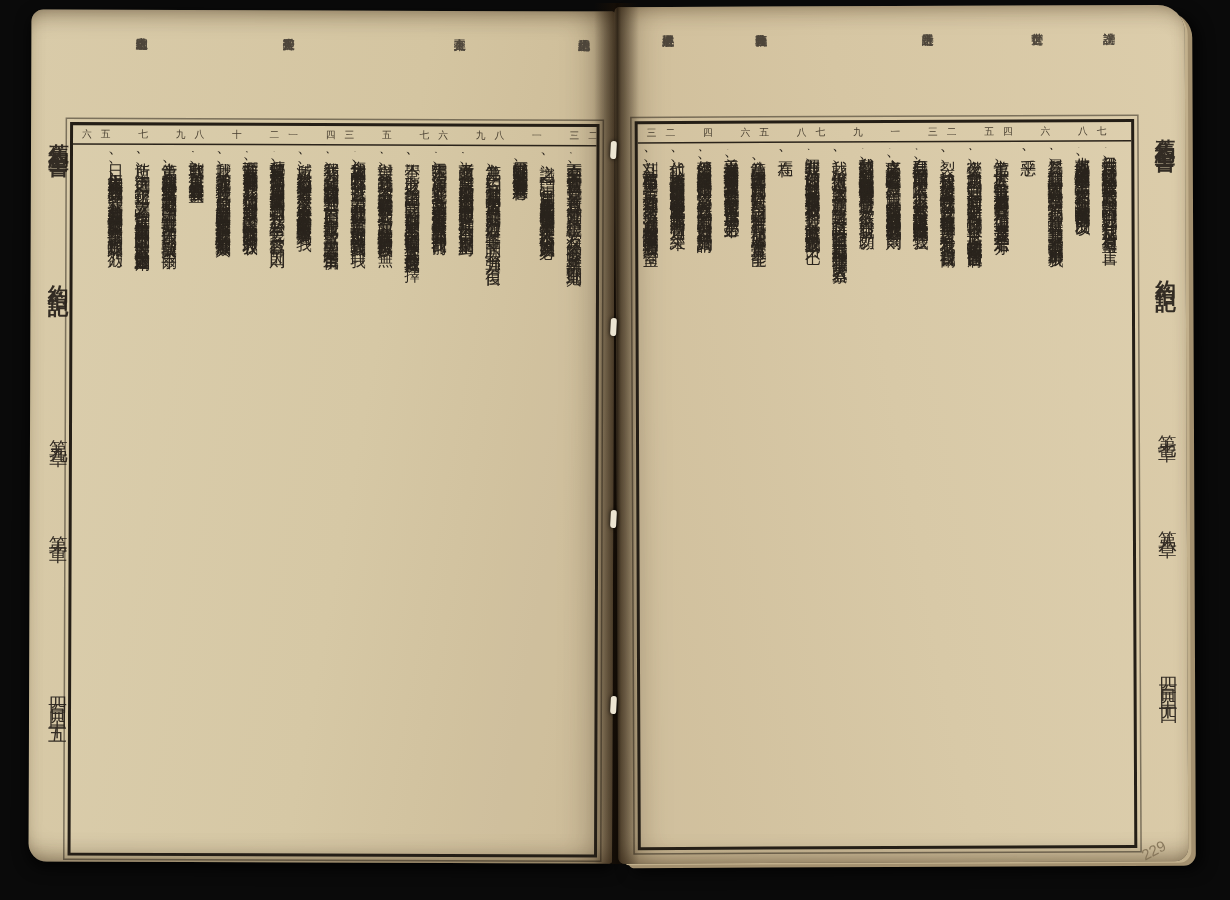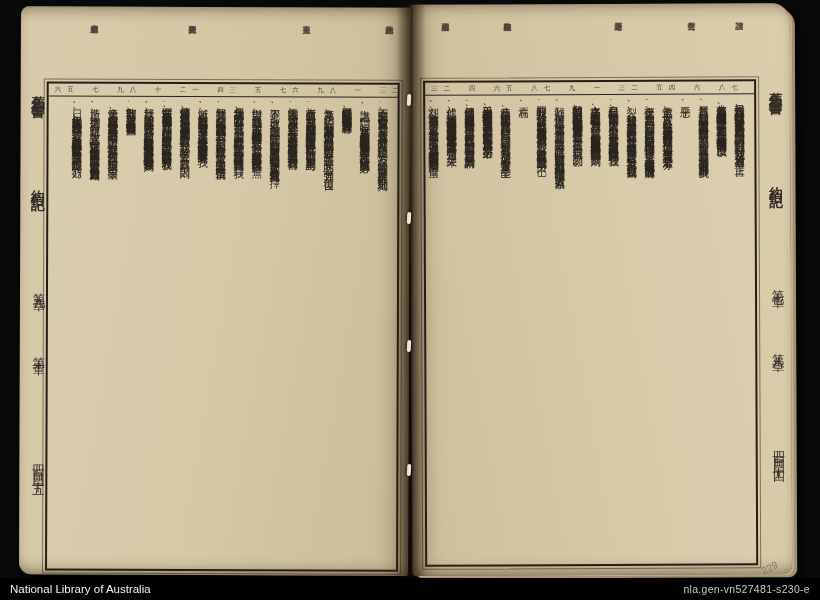--- a/index.html
+++ b/index.html
@@ -150,17 +150,13 @@
       <div class="pencil">229</div>
     </div>
 
     <div class="gutter"></div>
     <div class="stitch" style="top:94px;"></div>
     <div class="stitch" style="top:212px;"></div>
     <div class="stitch" style="top:340px;"></div>
     <div class="stitch" style="top:464px;"></div>
   </div>
 
-  <div class="footer">
-    <span class="lib">National Library of Australia</span>
-    <span class="imgid">nla.gen-vn527481-s230-e</span>
-  </div>
 </div>
 
 </body></html>

